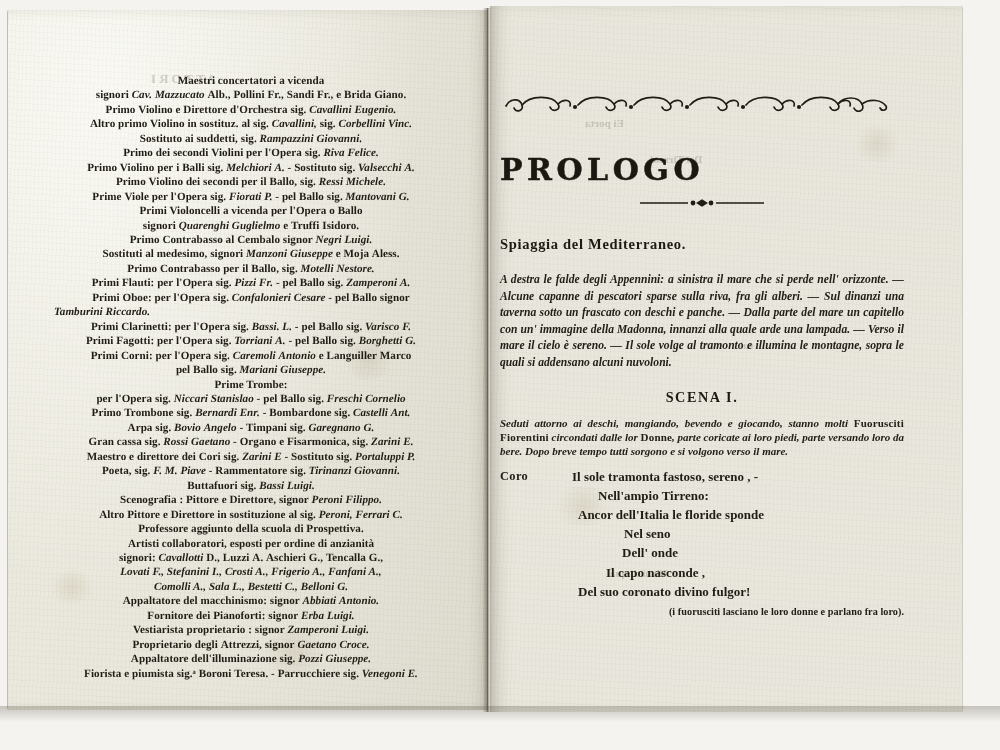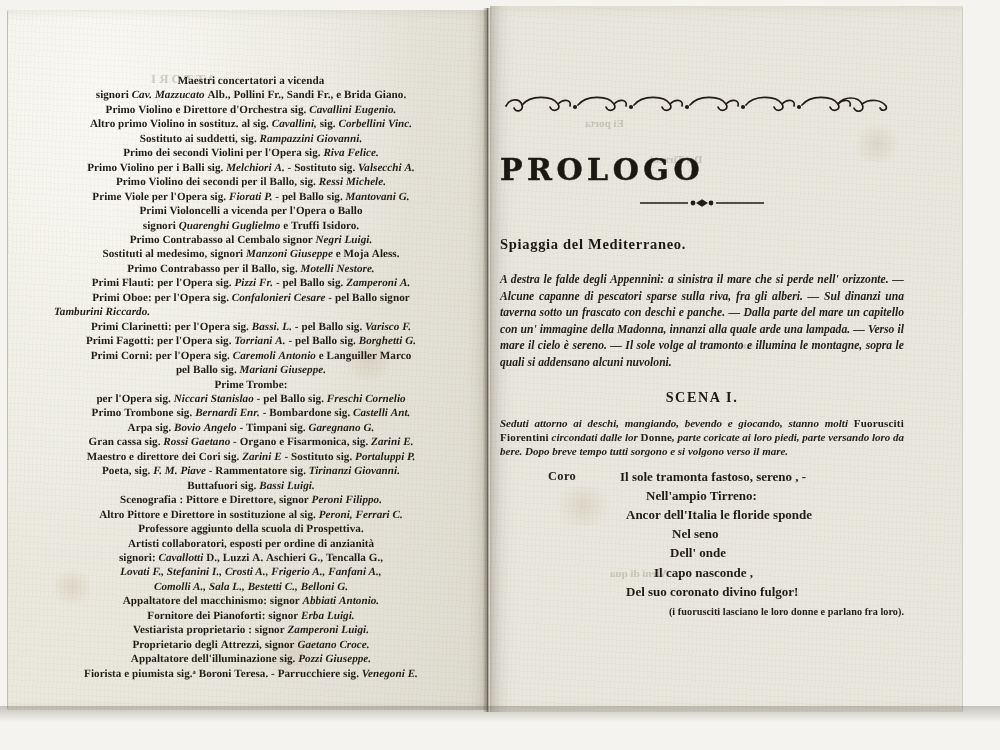--- a/index.html
+++ b/index.html
@@ -121,21 +121,21 @@
     margin-top:17px;color:#1d1a13;
   }
   .scena-dir{
     margin-top:10px;
     font-style:italic;font-weight:700;
     font-size:11px;line-height:14px;
     text-align:justify;color:#23201a;
   }
   .scena-dir b{ font-style:normal; font-weight:700; letter-spacing:.2px;}
   .verse-block{ margin-top:9px; }
-  .vrow{ display:block; font-size:13px; line-height:19.2px; white-space:nowrap;margin-left:48px; }
+  .vrow{ display:block; font-size:13px; line-height:19.2px; white-space:nowrap; }
   .speaker{
     display:inline-block;width:72px;font-size:12.4px;font-weight:700;
     letter-spacing:.4px;vertical-align:top;
   }
   .vtext{ display:inline-block; font-weight:700; }
   .closing-dir{
     text-align:right;font-size:10.2px;font-weight:700;margin-top:5px;
     letter-spacing:.05px;
   }
 

